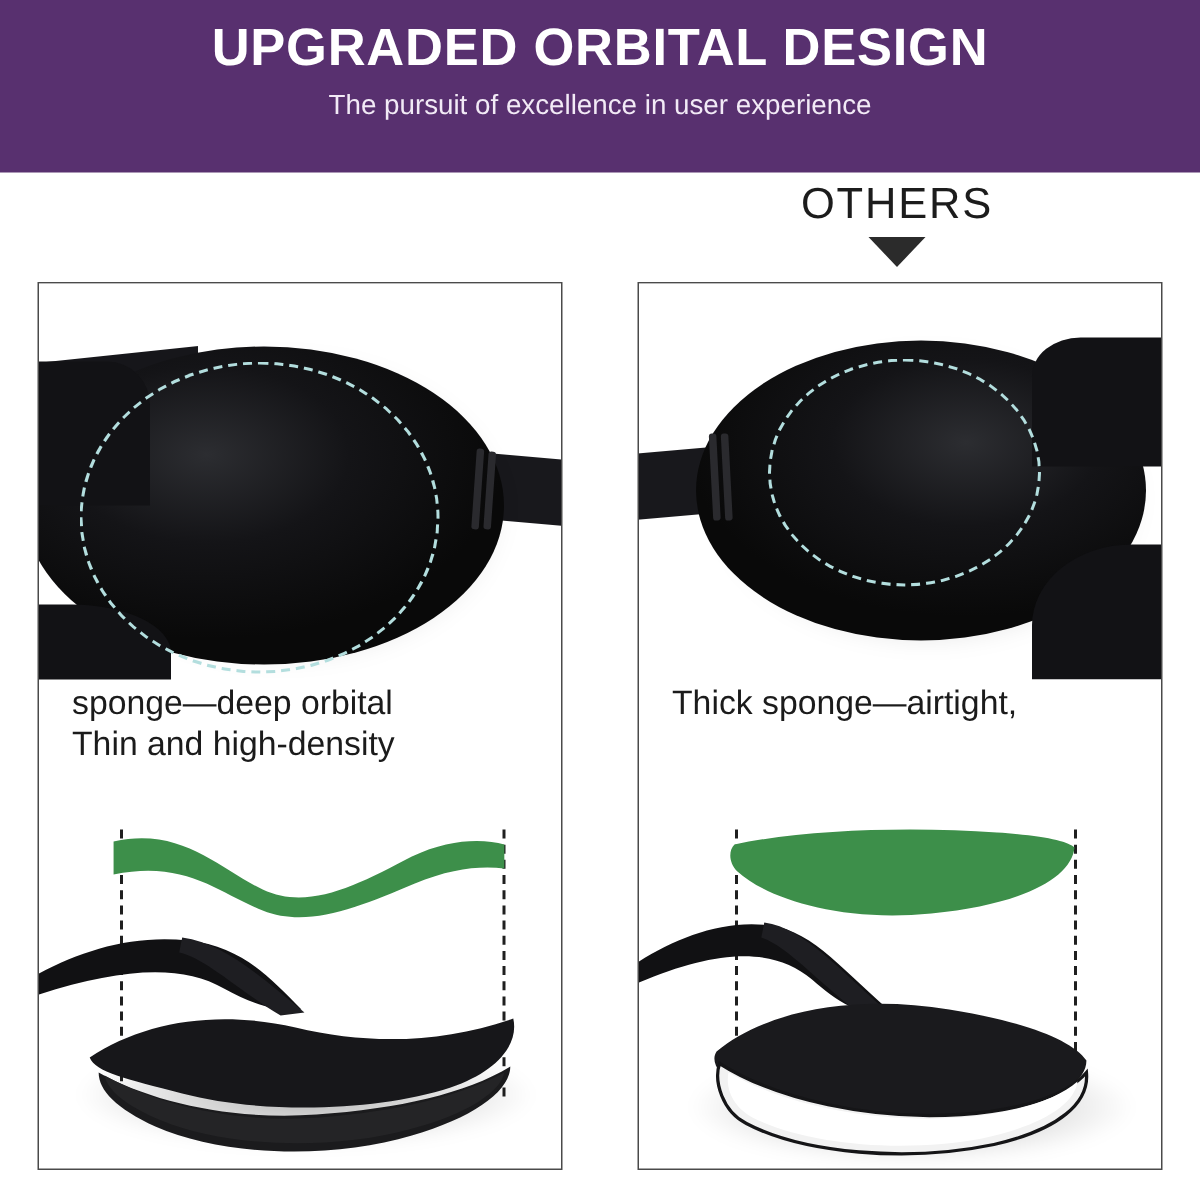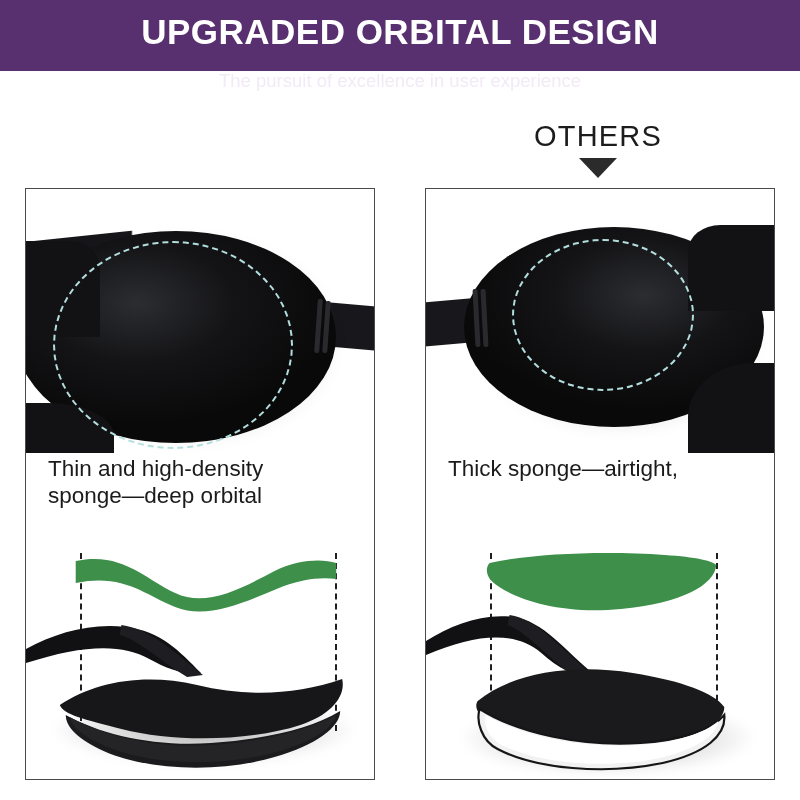--- a/index.html
+++ b/index.html
@@ -17,21 +17,21 @@
     width: 800px;
     height: 800px;
     background: #ffffff;
   }
 
   
   .banner {
     position: absolute;
     left: 0; top: 0;
     width: 800px;
-    height: 71px;
+    height: 115px;
     background: #58306f;
     display: flex;
     flex-direction: column;
     align-items: center;
     justify-content: flex-start;
     padding-top: 13px;
   }
   .banner-title {
     color: #ffffff;
     font-size: 35px;
@@ -39,21 +39,21 @@
     letter-spacing: 0.5px;
     line-height: 1.1;
     text-align: center;
     white-space: nowrap;
   }
   .banner-subtitle {
     color: #f2eaf6;
     font-size: 18.5px;
     font-weight: normal;
     text-align: center;
-    margin-top: 18px;
+    margin-top: 7px;
     white-space: nowrap;
   }
 
   
   .others-callout {
     position: absolute;
     left: 528px;
     top: 122px;
     width: 140px;
     display: flex;
@@ -208,22 +208,22 @@
         <div class="strap" style="left:-22px; top:214px; width:110px; height:54px; background:#121215; border-radius:0 60% 0 0;"></div>
 
         <div class="rib" style="left:290px; top:110px; width:5px; height:54px; transform:rotate(4deg);"></div>
         <div class="rib" style="left:298px; top:112px; width:5px; height:52px; transform:rotate(4deg);"></div>
 
         <div class="orbital" style="left:27px; top:52px; width:240px; height:208px;"></div>
       </div>
     </div>
 
     <div class="caption">
+      <div>sponge—deep orbital</div>
       <div>Thin and high-density</div>
-      <div>sponge—deep orbital</div>
     </div>
 
     <div class="section-area">
 
       <div class="guide" style="left:54px;"></div>
       <div class="guide" style="left:309px;"></div>
 
       <svg class="profile-svg" viewBox="0 0 350 236" preserveAspectRatio="none">
         <path d="M50 16 C 96 6, 120 34, 150 48 C 180 62, 212 46, 250 26 C 275 14, 298 14, 312 18
                  L 312 34 C 296 32, 276 34, 252 44 C 214 60, 180 74, 150 62 C 120 50, 98 28, 50 38 Z" fill="#3d8f4a"></path>

